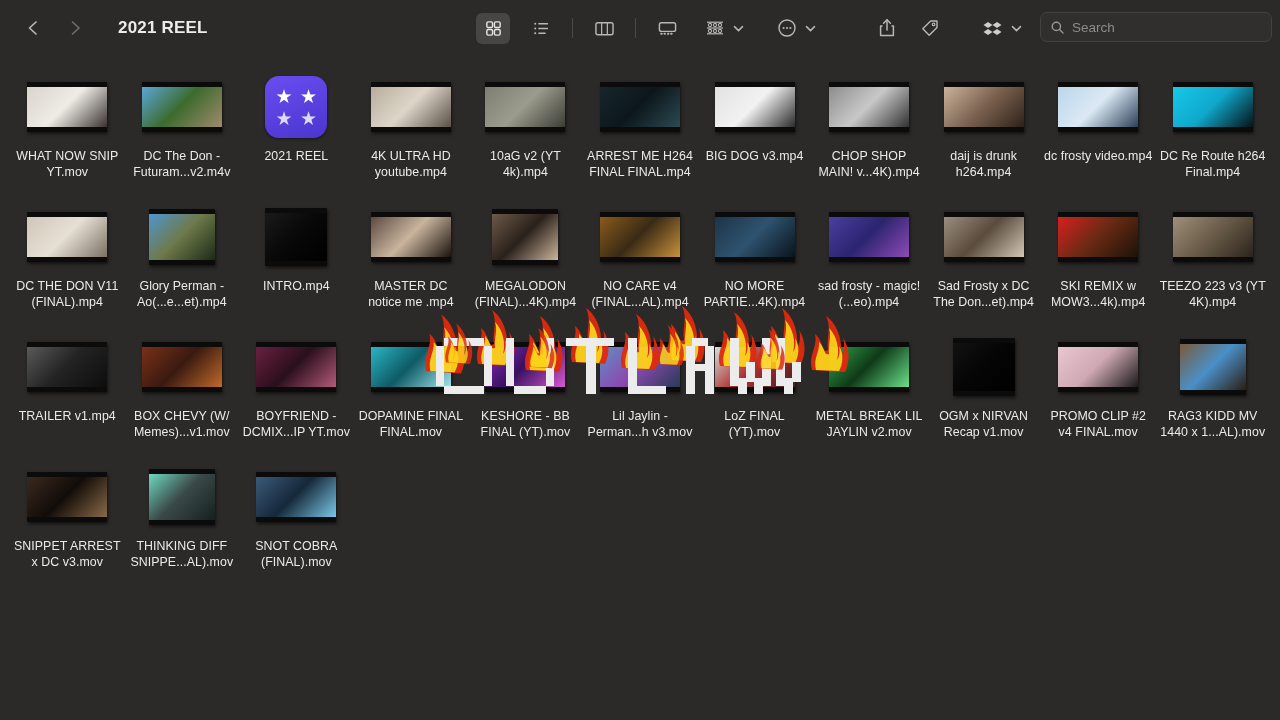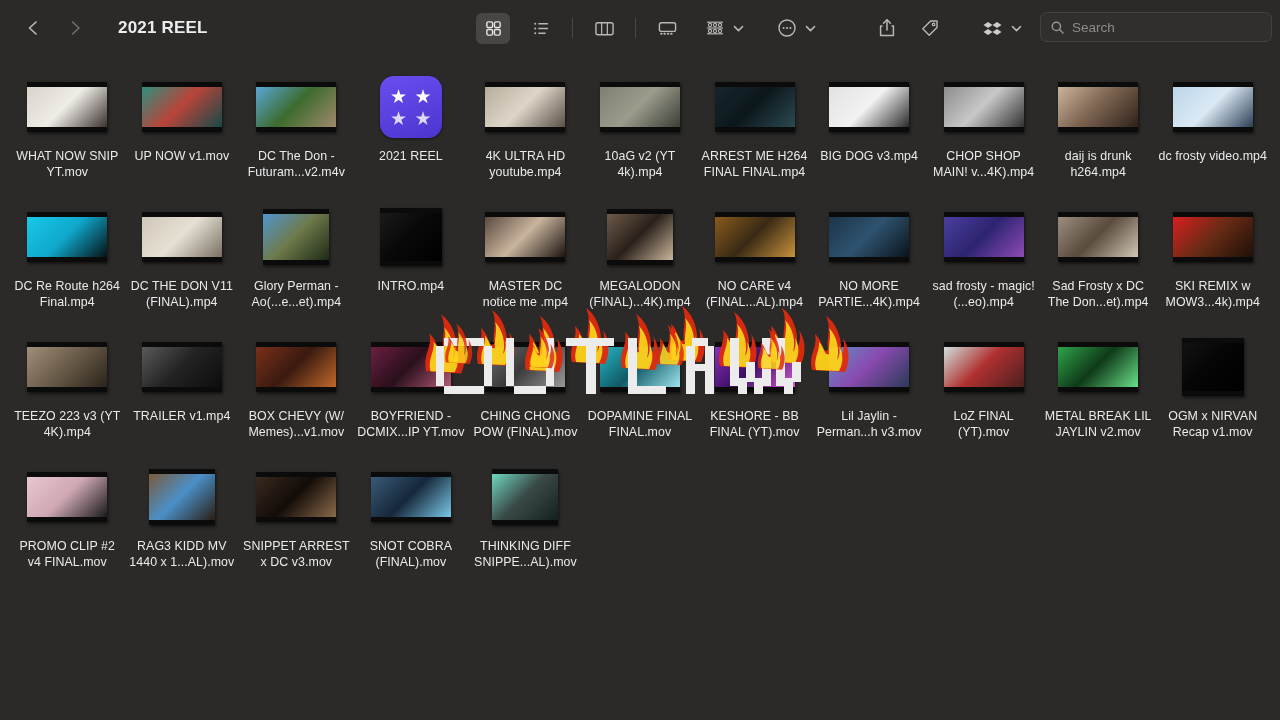--- a/index.html
+++ b/index.html
@@ -370,30 +370,20 @@
               <div class="inner" style="background: linear-gradient(135deg, rgb(217, 212, 204) 0%, rgb(239, 236, 230) 48%, rgb(58, 51, 48) 100%);"></div>
               <div class="bar-t"></div>
               <div class="bar-b"></div>
             </div>
           </div>
           <div class="label">WHAT NOW SNIP YT.mov</div>
         </div>
         <div class="cell">
           <div class="thumb-wrap">
             <div class="thumb">
-              <div class="inner" style="background: linear-gradient(135deg, rgb(47, 143, 126) 0%, rgb(185, 68, 58) 48%, rgb(22, 74, 73) 100%);"></div>
-              <div class="bar-t"></div>
-              <div class="bar-b"></div>
-            </div>
-          </div>
-          <div class="label">UP NOW v1.mov</div>
-        </div>
-        <div class="cell">
-          <div class="thumb-wrap">
-            <div class="thumb">
               <div class="inner" style="background: linear-gradient(135deg, rgb(90, 167, 216) 0%, rgb(60, 107, 46) 48%, rgb(160, 138, 109) 100%);"></div>
               <div class="bar-t"></div>
               <div class="bar-b"></div>
             </div>
           </div>
           <div class="label">DC The Don - Futuram...v2.m4v</div>
         </div>
         <div class="cell">
           <div class="thumb-wrap">
             <div class="appicon">
@@ -621,30 +611,20 @@
               <div class="inner" style="background: linear-gradient(135deg, rgb(106, 32, 64) 0%, rgb(42, 15, 28) 48%, rgb(180, 90, 120) 100%);"></div>
               <div class="bar-t"></div>
               <div class="bar-b"></div>
             </div>
           </div>
           <div class="label">BOYFRIEND - DCMIX...IP YT.mov</div>
         </div>
         <div class="cell">
           <div class="thumb-wrap">
             <div class="thumb">
-              <div class="inner" style="background: linear-gradient(135deg, rgb(111, 111, 111) 0%, rgb(58, 58, 58) 48%, rgb(154, 154, 154) 100%);"></div>
-              <div class="bar-t"></div>
-              <div class="bar-b"></div>
-            </div>
-          </div>
-          <div class="label">CHING CHONG POW (FINAL).mov</div>
-        </div>
-        <div class="cell">
-          <div class="thumb-wrap">
-            <div class="thumb">
               <div class="inner" style="background: linear-gradient(135deg, rgb(42, 181, 196) 0%, rgb(15, 90, 102) 48%, rgb(159, 228, 236) 100%);"></div>
               <div class="bar-t"></div>
               <div class="bar-b"></div>
             </div>
           </div>
           <div class="label">DOPAMINE FINAL FINAL.mov</div>
         </div>
         <div class="cell">
           <div class="thumb-wrap">
             <div class="thumb">
@@ -720,37 +700,37 @@
             <div class="thumb">
               <div class="inner" style="background: linear-gradient(135deg, rgb(58, 42, 32) 0%, rgb(18, 12, 8) 48%, rgb(138, 106, 74) 100%);"></div>
               <div class="bar-t"></div>
               <div class="bar-b"></div>
             </div>
           </div>
           <div class="label">SNIPPET ARREST x DC v3.mov</div>
         </div>
         <div class="cell">
           <div class="thumb-wrap">
-            <div class="thumb">
-              <div class="inner" style="background: linear-gradient(135deg, rgb(58, 90, 120) 0%, rgb(22, 40, 58) 48%, rgb(122, 200, 232) 100%);"></div>
-              <div class="bar-t"></div>
-              <div class="bar-b"></div>
-            </div>
-          </div>
-          <div class="label">SNOT COBRA (FINAL).mov</div>
-        </div>
-        <div class="cell">
-          <div class="thumb-wrap">
             <div class="thumb tallish">
               <div class="inner" style="background: linear-gradient(135deg, rgb(111, 216, 192) 0%, rgb(58, 74, 72) 48%, rgb(21, 32, 30) 100%);"></div>
               <div class="bar-t"></div>
               <div class="bar-b"></div>
             </div>
           </div>
           <div class="label">THINKING DIFF SNIPPE...AL).mov</div>
+        </div>
+        <div class="cell">
+          <div class="thumb-wrap">
+            <div class="thumb">
+              <div class="inner" style="background: linear-gradient(135deg, rgb(58, 90, 120) 0%, rgb(22, 40, 58) 48%, rgb(122, 200, 232) 100%);"></div>
+              <div class="bar-t"></div>
+              <div class="bar-b"></div>
+            </div>
+          </div>
+          <div class="label">SNOT COBRA (FINAL).mov</div>
         </div>
       </div>
 
     <div class="watermark">
       <svg width="440" height="108" viewBox="0 0 440 108">
         <defs>
           <g id="flame">
             <path d="M0 60 C -4 44, 6 38, 3 24 C 12 32, 10 44, 16 40 C 14 28, 20 18, 14 6
                      C 26 14, 32 34, 28 48 C 32 42, 33 34, 31 28 C 38 38, 38 52, 33 62 Z" fill="#e02b0e"></path>
             <path d="M4 60 C 1 48, 8 42, 7 32 C 13 38, 12 46, 17 44 C 16 34, 20 26, 17 18

